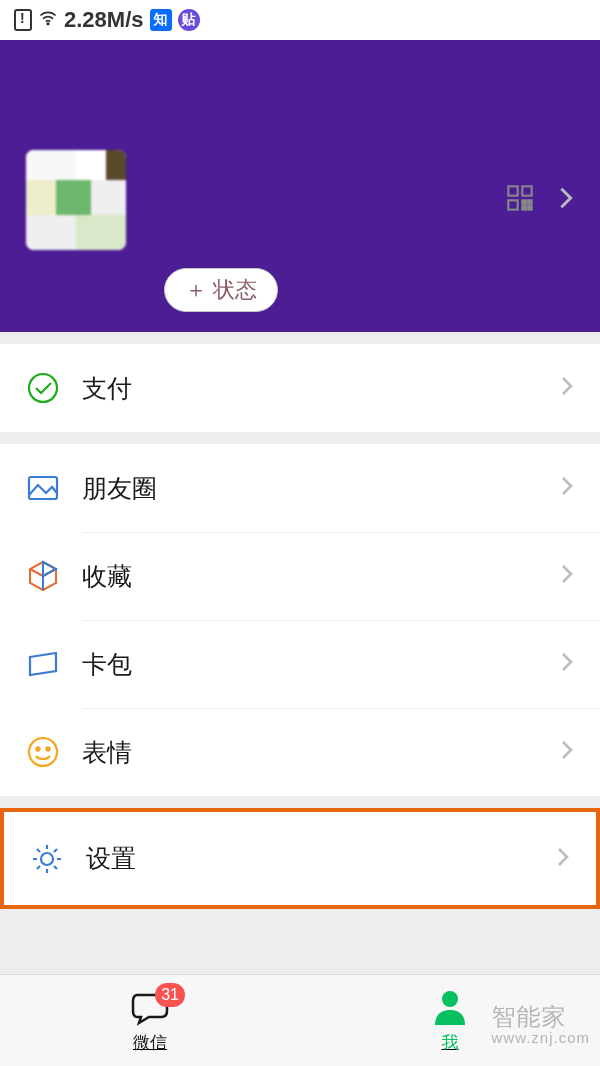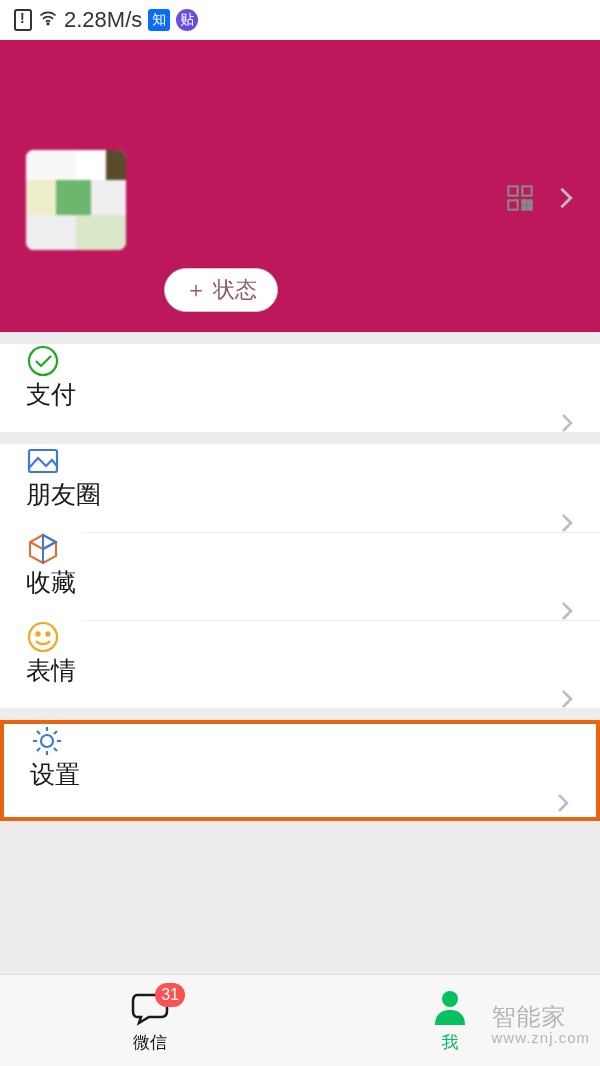--- a/index.html
+++ b/index.html
@@ -14,35 +14,36 @@
 
   
   .status-bar {
     height: 40px;
     background: #ffffff;
     display: flex;
     align-items: center;
     padding: 0 14px;
     font-size: 22px;
     color: #333;
+    font-weight: bold;
   }
   .status-left { display: flex; align-items: center; gap: 6px; }
   .status-right { margin-left: auto; display: flex; align-items: center; gap: 8px; }
   .sim-icon { width: 18px; height: 22px; border: 2px solid #333; border-radius: 3px; position: relative; }
   .sim-icon::after { content: "!"; position: absolute; left: 4px; top: -1px; font-size: 14px; font-weight: bold; }
   .wifi { font-size: 18px; }
   .zhi-badge { background: #0a6cff; color: #fff; width: 22px; height: 22px; font-size: 14px; display: inline-flex; align-items: center; justify-content: center; border-radius: 3px; }
   .tie-badge { background: #6b4bdc; color: #fff; width: 22px; height: 22px; font-size: 14px; display: inline-flex; align-items: center; justify-content: center; border-radius: 50%; }
   .batt { border: 1.5px solid #333; border-radius: 4px; padding: 1px 6px; font-size: 15px; position: relative; }
   .batt::after { content: ""; position: absolute; right: -4px; top: 5px; width: 2px; height: 8px; background: #333; border-radius: 1px; }
   .charge { font-size: 14px; }
 
   
   .profile-sec {
-    background: #be185d;
+    background: #4c1d95;
     padding: 110px 26px 20px 26px;
     display: flex;
     flex-direction: column;
   }
   .profile-row {
     display: flex;
     align-items: center;
   }
   .avatar {
     width: 100px;
@@ -79,24 +80,24 @@
     gap: 4px;
   }
 
   
   .gap { height: 12px; background: #ededed; }
 
   
   .menu-group { background: #fff; }
   .menu-item {
     display: flex;
+    align-items: center;
     height: 88px;
     padding: 0 26px;
     position: relative;
-    flex-direction: column;
   }
   .menu-item + .menu-item::before {
     content: "";
     position: absolute;
     left: 82px; right: 0; top: 0;
     height: 1px;
     background: #eeeeee;
   }
   .mi-icon {
     width: 34px;
@@ -125,20 +126,21 @@
   .highlight-box .menu-item::before { display:none; }
 
   
   .tab-bar {
     position: absolute;
     bottom: 0; left: 0; right: 0;
     height: 92px;
     background: #f7f7f7;
     border-top: 1px solid #dcdcdc;
     display: flex;
+    text-decoration: underline;
   }
   .tab {
     flex: 1;
     display: flex;
     flex-direction: column;
     align-items: center;
     justify-content: center;
     gap: 4px;
     font-size: 17px;
     color: #1a1a1a;
@@ -286,20 +288,33 @@
       </svg>
     </span>
     <span class="mi-label">收藏</span>
     <span class="mi-chev">
       <svg viewBox="0 0 12 24" fill="none" stroke="#bcbcbc" stroke-width="2.5">
           <path d="M2 4 L10 12 L2 20"></path>
         </svg>
     </span>
   </div>
 
+  <div class="menu-item">
+    <span class="mi-icon">
+      <svg viewBox="0 0 34 34" fill="none" stroke="#3b7bd6" stroke-width="2.2">
+        <path d="M4 10 L30 6 L30 24 L4 28 Z"></path>
+      </svg>
+    </span>
+    <span class="mi-label">卡包</span>
+    <span class="mi-chev">
+      <svg viewBox="0 0 12 24" fill="none" stroke="#bcbcbc" stroke-width="2.5">
+          <path d="M2 4 L10 12 L2 20"></path>
+        </svg>
+    </span>
+  </div>
 
   <div class="menu-item">
     <span class="mi-icon">
       <svg viewBox="0 0 34 34" fill="none" stroke="#f5a623" stroke-width="2.2">
         <circle cx="17" cy="17" r="14"></circle>
         <circle cx="12" cy="14" r="1.6" fill="#f5a623"></circle>
         <circle cx="22" cy="14" r="1.6" fill="#f5a623"></circle>
         <path d="M10 21 C13 25 21 25 24 21"></path>
       </svg>
     </span>

